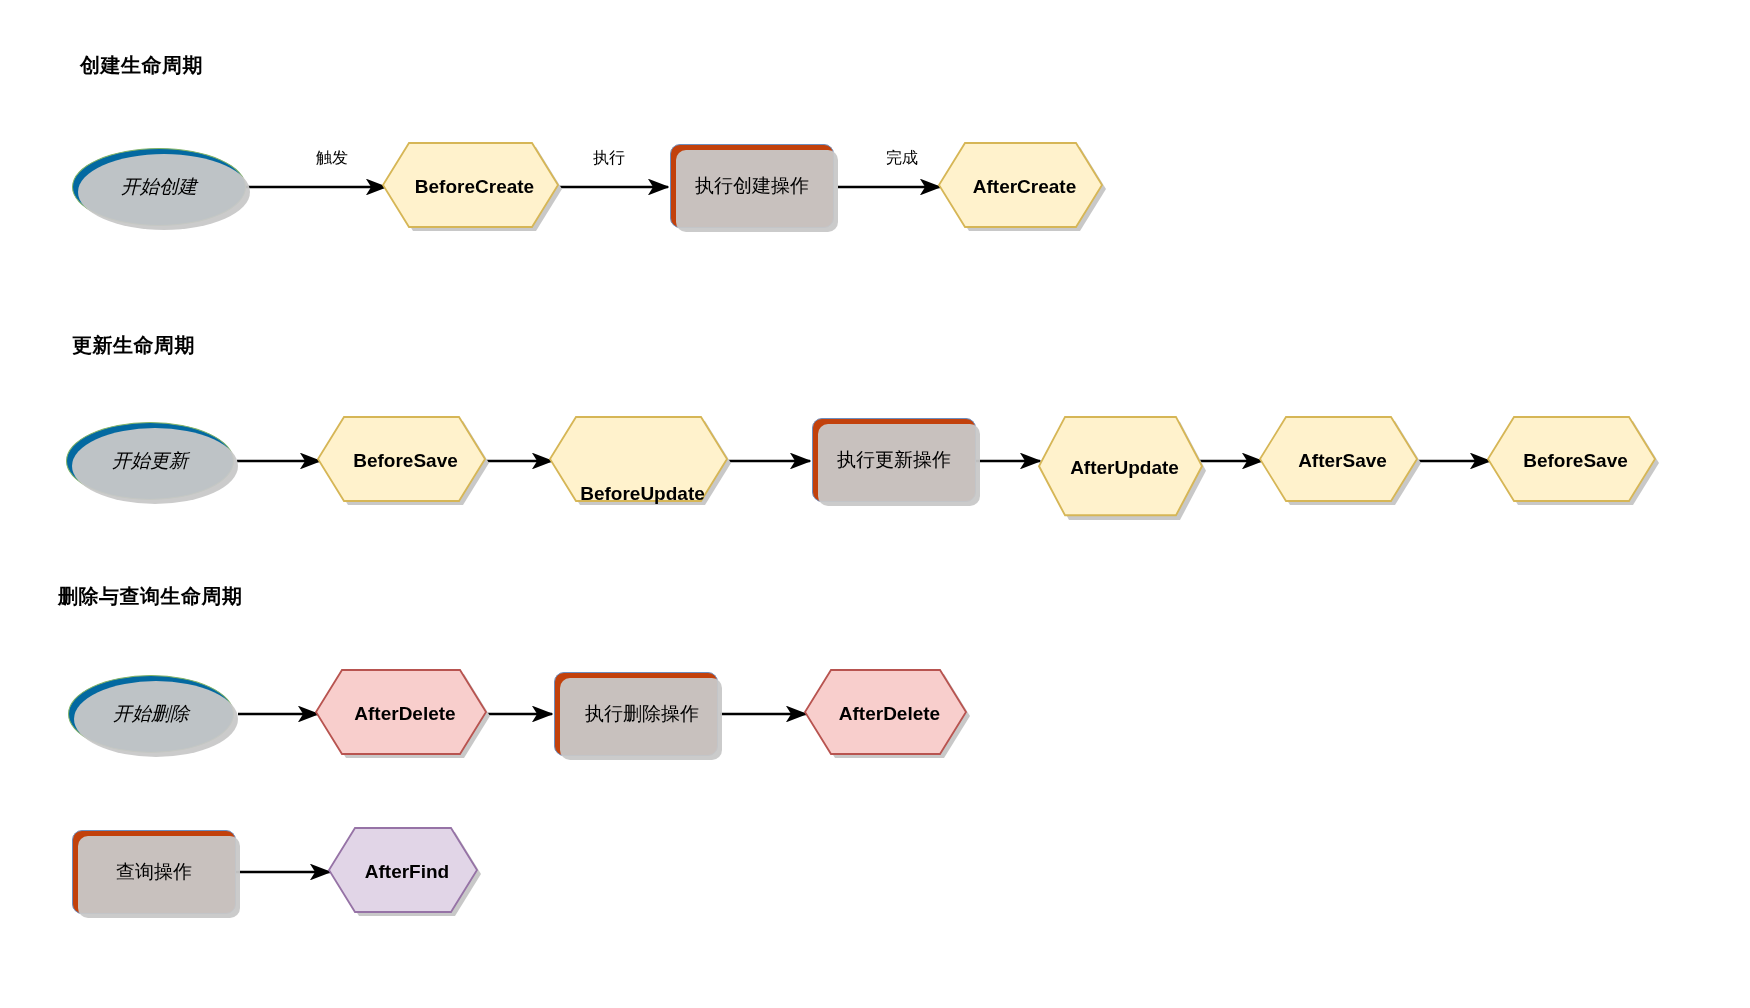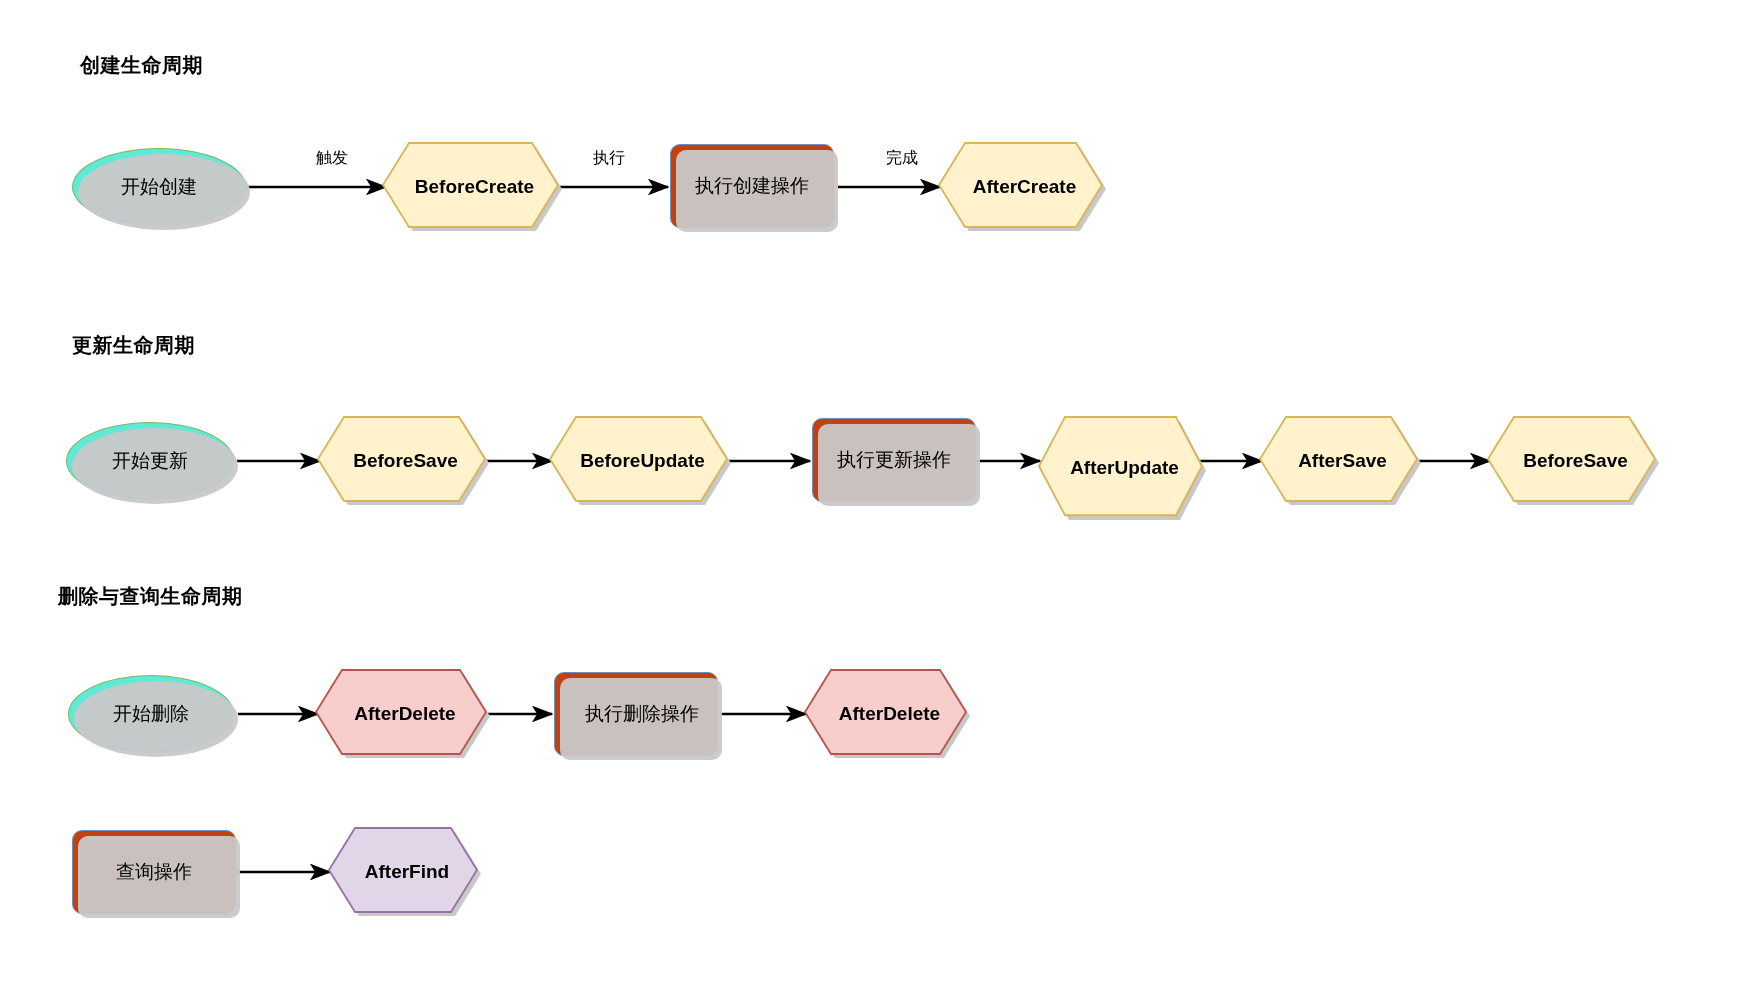--- a/index.html
+++ b/index.html
@@ -51,22 +51,23 @@
     top: 4px;
     width: 100%;
     height: 100%;
     z-index: 0;
     background: #c8c8c8;
     opacity: 0.95;
   }
   
   .shape-ellipse {
     border-radius: 50%;
-    background: #5eead4;
+    background: #0369a1;
     border: 1.6px solid #82b366;
+    font-style: italic;
   }
   .shape-ellipse::before {
     border-radius: 50%;
     left: 5px;
     top: 5px;
   }
   
   .shape-rect {
     border-radius: 10px;
     background: #c2410c;
@@ -168,21 +169,21 @@
 </div>
 
 <div class="node shape-hex" style="left:322px; top:417px; width:167px; height:88px;">
   <svg class="hex-svg" viewBox="0 0 167 88" preserveAspectRatio="none">
     <polygon points="26,4 141,4 167,46 141,88 26,88 0,46" fill="#c8c8c8"></polygon>
     <polygon points="22,0 137,0 163,42 137,84 22,84 -4,42" fill="#fff2cc" stroke="#d6b656" stroke-width="1.8"></polygon>
   </svg>
   <span class="node-label">BeforeSave</span>
 </div>
 
-<div class="node shape-hex" style="left:554px; top:417px; width:177px; height:88px;">
+<div class="node shape-hex" style="left:554px; top:417px; width:177px; height:88px;align-items:flex-end;">
   <svg class="hex-svg" viewBox="0 0 177 88" preserveAspectRatio="none">
     <polygon points="26,4 151,4 177,46 151,88 26,88 0,46" fill="#c8c8c8"></polygon>
     <polygon points="22,0 147,0 173,42 147,84 22,84 -4,42" fill="#fff2cc" stroke="#d6b656" stroke-width="1.8"></polygon>
   </svg>
   <span class="node-label">BeforeUpdate</span>
 </div>
 
 <div class="node shape-rect" style="left:812px; top:418px; width:164px; height:84px;">
   <span class="node-label">执行更新操作</span>
 </div>

